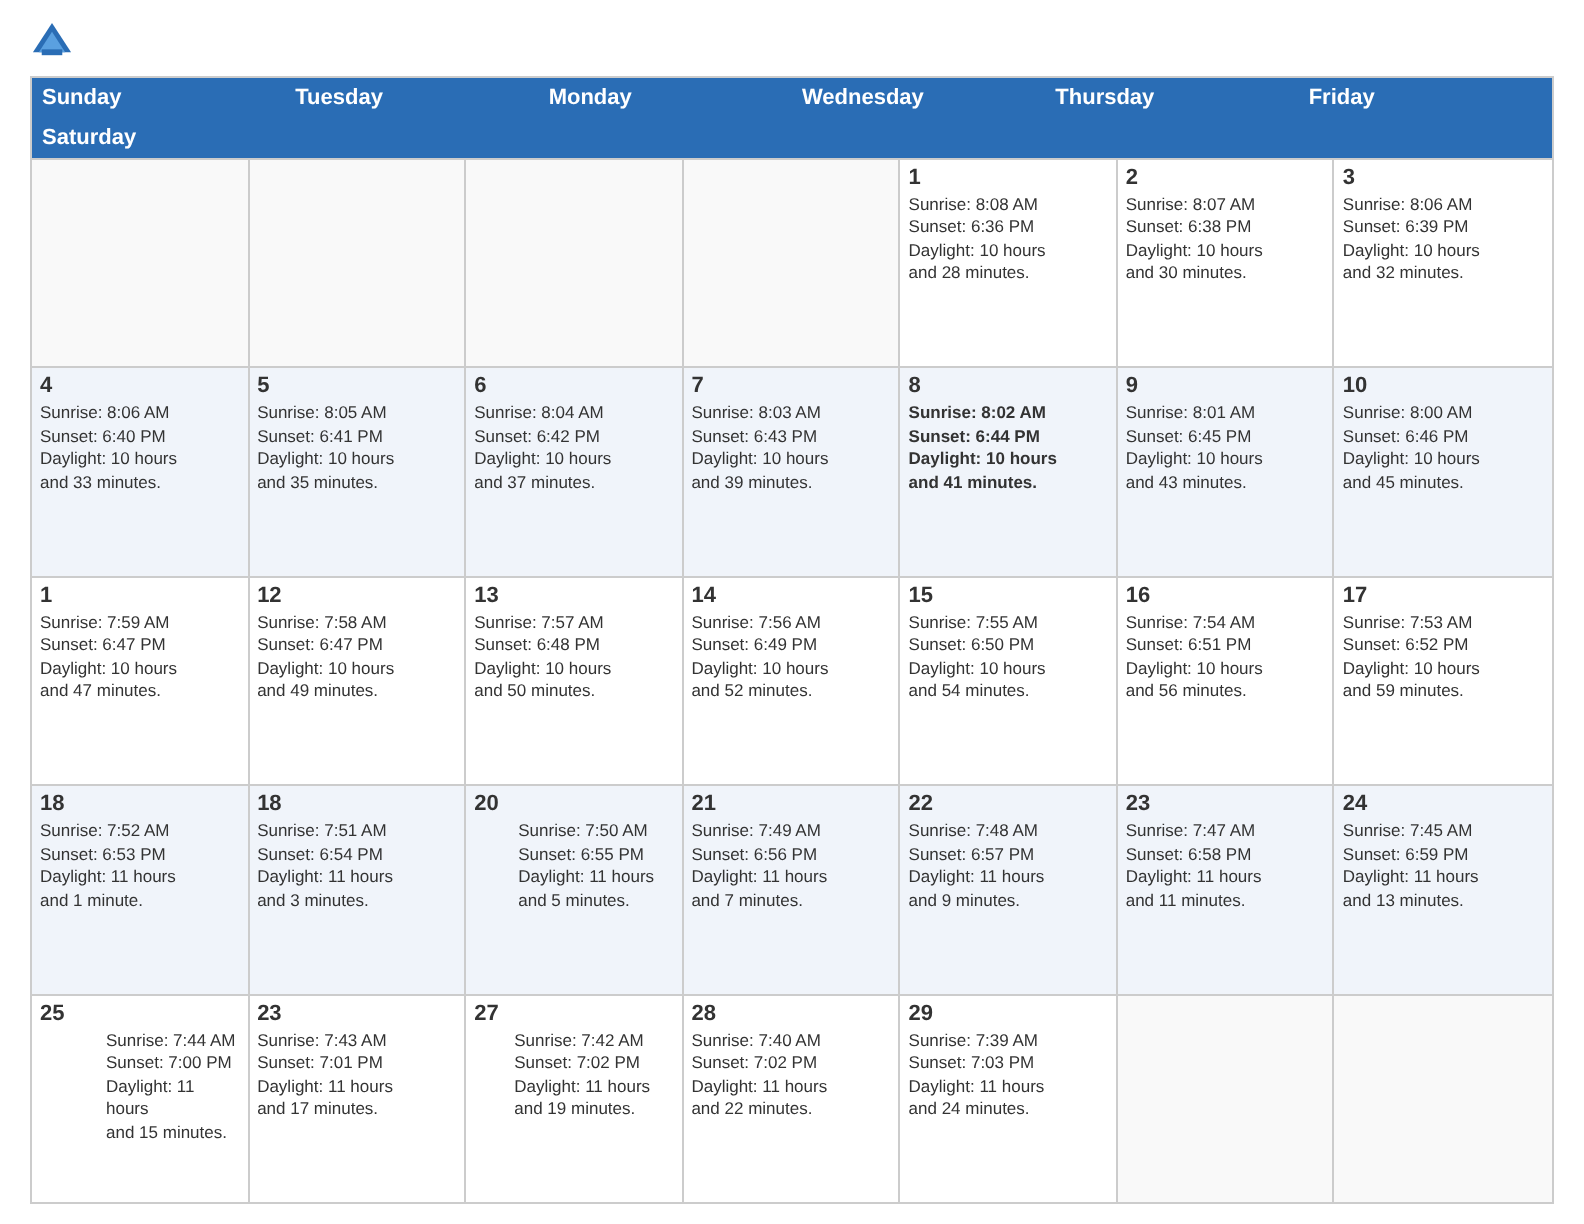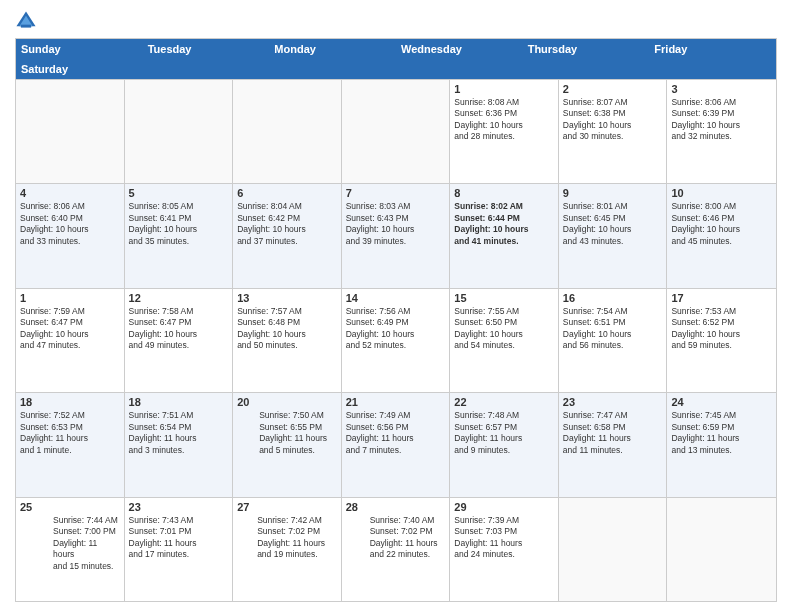--- a/index.html
+++ b/index.html
@@ -339,21 +339,21 @@
           </div>
           <div class="cal-cell">
             <span class="day-num">27</span>
             <div class="cell-info" style="white-space: pre-line; margin-left: 20px;">Sunrise: 7:42 AM
 Sunset: 7:02 PM
 Daylight: 11 hours
 and 19 minutes.</div>
           </div>
           <div class="cal-cell">
             <span class="day-num">28</span>
-            <div class="cell-info" style="white-space: pre-line; margin-left: 24px;">Sunrise: 7:40 AM
+            <div class="cell-info" style="white-space: pre-line;">Sunrise: 7:40 AM
 Sunset: 7:02 PM
 Daylight: 11 hours
 and 22 minutes.</div>
           </div>
           <div class="cal-cell">
             <span class="day-num">29</span>
             <div class="cell-info" style="white-space: pre-line;">Sunrise: 7:39 AM
 Sunset: 7:03 PM
 Daylight: 11 hours
 and 24 minutes.</div>

